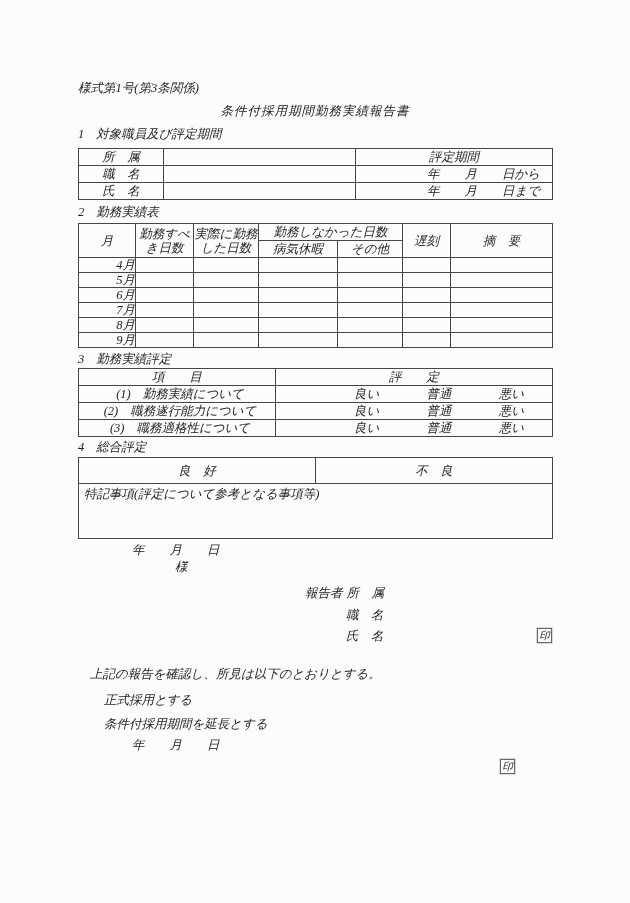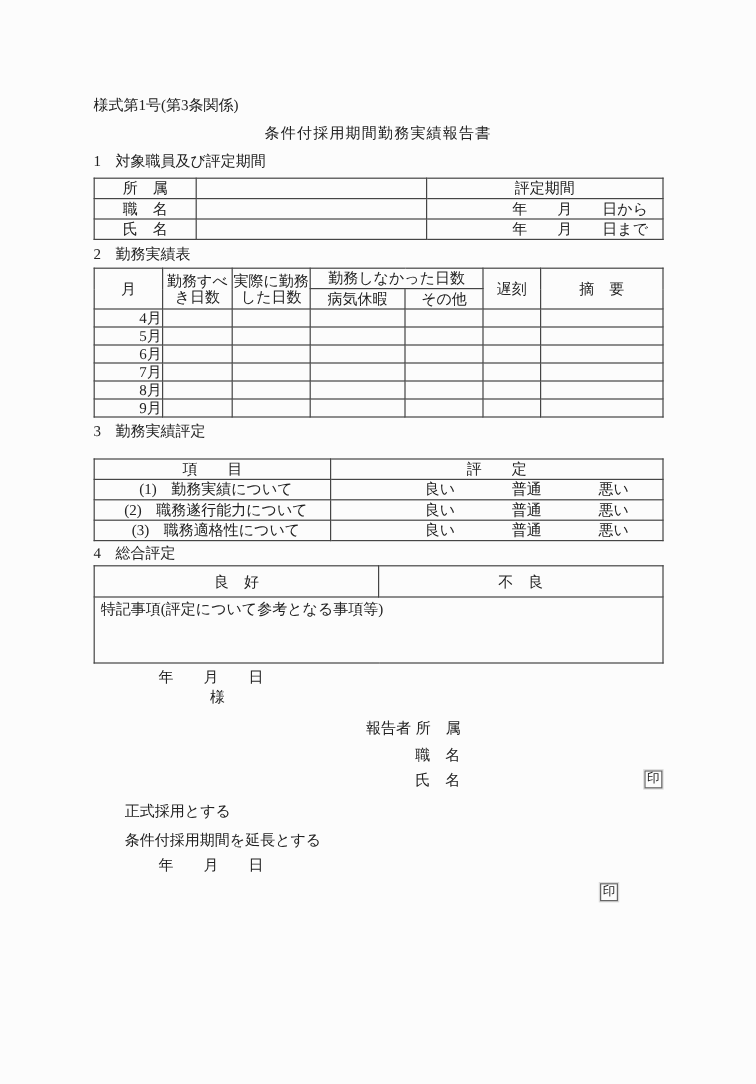--- a/index.html
+++ b/index.html
@@ -7,20 +7,21 @@
     width:630px; height:903px;
     background:#fcfcfc;
     font-family:"Liberation Serif","DejaVu Serif",serif;
     color:#222;
     font-size:12.5px;
     box-sizing:border-box;
     padding:81px 78px 0 78px;
     margin:0 auto;
     position:relative;
     line-height:14px;
+    font-style:italic;
   }
   .form-number { line-height:14px; }
   .doc-title { text-align:center; margin-top:9px; line-height:14px; letter-spacing:1px; }
   .sec-heading { margin-top:0; line-height:13px; }
   .sec-no { display:inline-block; }
   .sec-title { margin-left:12px; }
   .h1 { margin-top:10px; }
   .h2 { margin-top:6px; }
   .h3 { margin-top:5px; }
   .h4 { margin-top:4px; }
@@ -31,21 +32,21 @@
   .t1 td { height:16px; }
   .t1 .lbl { text-align:center; }
   .t1 .period-head { text-align:center; }
   .t1 .period-val { text-align:right; padding-right:12px; }
 
   .t2 { margin-top:4px; }
   .t2 th { height:16px; text-align:center; line-height:14px; white-space:pre-line; }
   .t2 td { height:14px;padding-left:37px; }
   .t2 .month { text-align:center; }
 
-  .t3 { margin-top:16px; }
+  .t3 { margin-top:2px; }
   .t3 th, .t3 td { height:16px; }
   .t3 .item-head { text-align:center; }
   .t3 .rating-head { text-align:center; letter-spacing:0; }
   .t3 .item-cell { text-align:center; padding-left:6px; }
   .t3 .item-no { display:inline-block; }
   .t3 .item-text { margin-left:12px; }
   .ratings { display:flex; justify-content:space-between; padding:0 28px 0 78px; }
 
   .t4 { margin-top:3px; }
   .t4 .grade { height:25px; text-align:center; }
@@ -278,20 +279,21 @@
     </div>
     <div class="line rep-line2">
       <span>職　名</span>
     </div>
     <div class="line rep-line3">
       <span>氏　名</span>
       <span class="seal-box rep-seal">印</span>
     </div>
   </div>
 
+  <div class="line confirm-line">上記の報告を確認し、所見は以下のとおりとする。</div>
   <div class="line opt-line opt1">正式採用とする</div>
   <div class="line opt-line opt2">条件付採用期間を延長とする</div>
   <div class="line date-line2">年　　月　　日</div>
   <div class="seal-line2">
     <span class="seal-box">印</span>
   </div>
 
 </div>
 
 </body></html>

